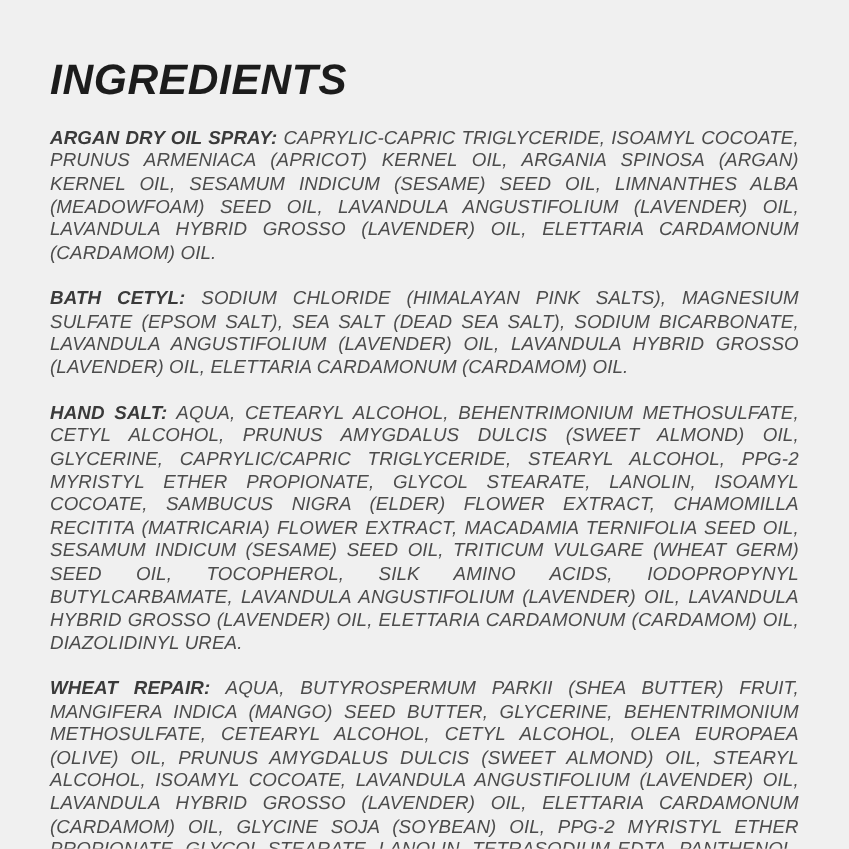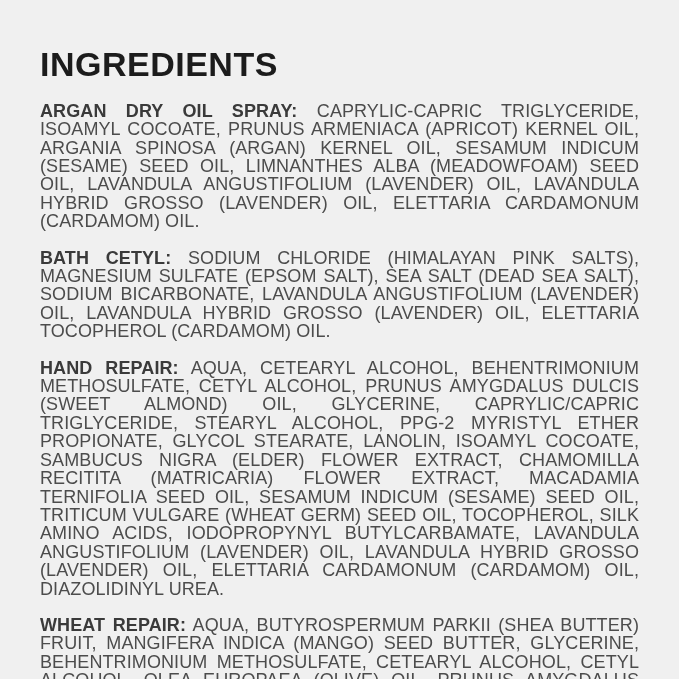--- a/index.html
+++ b/index.html
@@ -1,21 +1,21 @@
 <!DOCTYPE html>
 <html style="--bg: #f0f0f0; --title: #1c1c1c; --body: #4c4c4c; --label: #3a3a3a;"><head>
 <meta charset="utf-8">
 <style>
   :root {
     --bg: #f0f0f0;
     --title: #1c1c1c;
     --body: #4c4c4c;
     --label: #3a3a3a;
   }
-  * { margin: 0; padding: 0; box-sizing: border-box; }
+  * { margin: 0; padding: 0; box-sizing: border-box; font-style: italic; }
   html, body {
     width: 679px;
     height: 679px;
     background: var(--bg);
     font-family: "Liberation Sans", "DejaVu Sans", sans-serif;
     overflow: hidden;
   }
   .page {
     width: 679px;
     height: 679px;
@@ -24,21 +24,21 @@
   }
   h1.title {
     font-size: 34px;
     font-weight: 800;
     letter-spacing: 0.5px;
     color: var(--title);
     margin-bottom: 17px;
     line-height: 1.2;
   }
   p.ingredients {
-    font-size: 18px;
+    font-size: 15px;
     line-height: 18.4px;
     letter-spacing: 0.1px;
     color: var(--body);
     text-align: justify;
     margin-bottom: 18px;
   }
   p.ingredients strong {
     font-weight: 700;
     color: var(--label);
   }
@@ -50,25 +50,25 @@
 
   <h1 class="title">INGREDIENTS</h1>
 
   <p class="ingredients">
     <strong>ARGAN DRY OIL SPRAY:</strong>
     <span>CAPRYLIC-CAPRIC TRIGLYCERIDE, ISOAMYL COCOATE, PRUNUS ARMENIACA (APRICOT) KERNEL OIL, ARGANIA SPINOSA (ARGAN) KERNEL OIL, SESAMUM INDICUM (SESAME) SEED OIL, LIMNANTHES ALBA (MEADOWFOAM) SEED OIL, LAVANDULA ANGUSTIFOLIUM (LAVENDER) OIL, LAVANDULA HYBRID GROSSO (LAVENDER) OIL, ELETTARIA CARDAMONUM (CARDAMOM) OIL.</span>
   </p>
 
   <p class="ingredients">
     <strong>BATH CETYL:</strong>
-    <span>SODIUM CHLORIDE (HIMALAYAN PINK SALTS), MAGNESIUM SULFATE (EPSOM SALT), SEA SALT (DEAD SEA SALT), SODIUM BICARBONATE, LAVANDULA ANGUSTIFOLIUM (LAVENDER) OIL, LAVANDULA HYBRID GROSSO (LAVENDER) OIL, ELETTARIA TOCOPHEROL (CARDAMOM) OIL.</span>
+    <span>SODIUM CHLORIDE (HIMALAYAN PINK SALTS), MAGNESIUM SULFATE (EPSOM SALT), SEA SALT (DEAD SEA SALT), SODIUM BICARBONATE, LAVANDULA ANGUSTIFOLIUM (LAVENDER) OIL, LAVANDULA HYBRID GROSSO (LAVENDER) OIL, ELETTARIA CARDAMONUM (CARDAMOM) OIL.</span>
   </p>
 
   <p class="ingredients">
-    <strong>HAND REPAIR:</strong>
+    <strong>HAND SALT:</strong>
     <span>AQUA, CETEARYL ALCOHOL, BEHENTRIMONIUM METHOSULFATE, CETYL ALCOHOL, PRUNUS AMYGDALUS DULCIS (SWEET ALMOND) OIL, GLYCERINE, CAPRYLIC/CAPRIC TRIGLYCERIDE, STEARYL ALCOHOL, PPG-2 MYRISTYL ETHER PROPIONATE, GLYCOL STEARATE, LANOLIN, ISOAMYL COCOATE, SAMBUCUS NIGRA (ELDER) FLOWER EXTRACT, CHAMOMILLA RECITITA (MATRICARIA) FLOWER EXTRACT, MACADAMIA TERNIFOLIA SEED OIL, SESAMUM INDICUM (SESAME) SEED OIL, TRITICUM VULGARE (WHEAT GERM) SEED OIL, TOCOPHEROL, SILK AMINO ACIDS, IODOPROPYNYL BUTYLCARBAMATE, LAVANDULA ANGUSTIFOLIUM (LAVENDER) OIL, LAVANDULA HYBRID GROSSO (LAVENDER) OIL, ELETTARIA CARDAMONUM (CARDAMOM) OIL, DIAZOLIDINYL UREA.</span>
   </p>
 
   <p class="ingredients">
     <strong>WHEAT REPAIR:</strong>
     <span>AQUA, BUTYROSPERMUM PARKII (SHEA BUTTER) FRUIT, MANGIFERA INDICA (MANGO) SEED BUTTER, GLYCERINE, BEHENTRIMONIUM METHOSULFATE, CETEARYL ALCOHOL, CETYL ALCOHOL, OLEA EUROPAEA (OLIVE) OIL, PRUNUS AMYGDALUS DULCIS (SWEET ALMOND) OIL, STEARYL ALCOHOL, ISOAMYL COCOATE, LAVANDULA ANGUSTIFOLIUM (LAVENDER) OIL, LAVANDULA HYBRID GROSSO (LAVENDER) OIL, ELETTARIA CARDAMONUM (CARDAMOM) OIL, GLYCINE SOJA (SOYBEAN) OIL, PPG-2 MYRISTYL ETHER PROPIONATE, GLYCOL STEARATE, LANOLIN, TETRASODIUM EDTA, PANTHENOL, GLUCONOLACTONE, SODIUM BENZOATE, CALCIUM GLUCONATE.</span>
   </p>
 
 </div>
 

